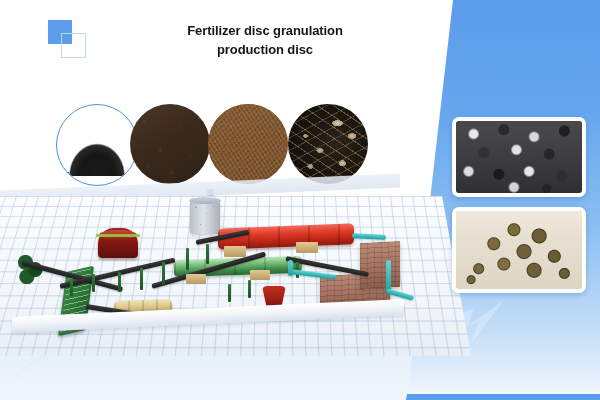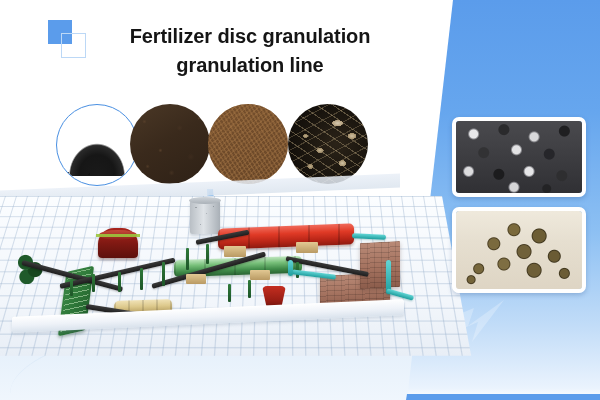--- a/index.html
+++ b/index.html
@@ -25,22 +25,22 @@
   .panel-bottom-strip{position:absolute;right:0;bottom:0;width:200px;height:6px;
      background:#5b9ceb;clip-path:polygon(7px 0,200px 0,200px 6px,6px 6px);}
 
   
   .logo{position:absolute;left:48px;top:20px;width:46px;height:42px;}
   .logo .sq-fill{position:absolute;left:0;top:0;width:24px;height:24px;background:#5b9ceb;}
   .logo .sq-out{position:absolute;left:13px;top:13px;width:23px;height:23px;
       border:1px solid #bcd8f6;background:transparent;}
 
   
-  .title{position:absolute;left:80px;top:22px;width:340px;text-align:center;
-     font-size:20px;font-weight:bold;color:#151515;line-height:1.45;letter-spacing:-.1px;}
+  .title{position:absolute;left:95px;top:22px;width:340px;text-align:center;
+     font-size:13px;font-weight:bold;color:#151515;line-height:1.45;letter-spacing:-.1px;}
   .title .l2{display:block;}
 
   
   .circles{position:absolute;left:56px;top:104px;width:340px;height:84px;}
   .circ{position:absolute;top:0;width:80px;height:80px;border-radius:50%;overflow:hidden;}
   .circ.c1{left:0;border:1.4px solid #4a90e2;background:#ffffff;}
   .circ.c2{left:74px;}
   .circ.c3{left:152px;}
   .circ.c4{left:232px;}
 
@@ -232,21 +232,21 @@
     </svg>
   </div>
 
   <div class="logo">
     <div class="sq-fill"></div>
     <div class="sq-out"></div>
   </div>
 
   <div class="title">
     <span>Fertilizer disc granulation</span>
-    <span class="l2">granulation line</span>
+    <span class="l2">production disc</span>
   </div>
 
   <div class="circles">
     <div class="circ c1">
       <div class="pile"></div>
     </div>
     <div class="circ c2">
       <div class="soil-dark"></div>
     </div>
     <div class="circ c3">

